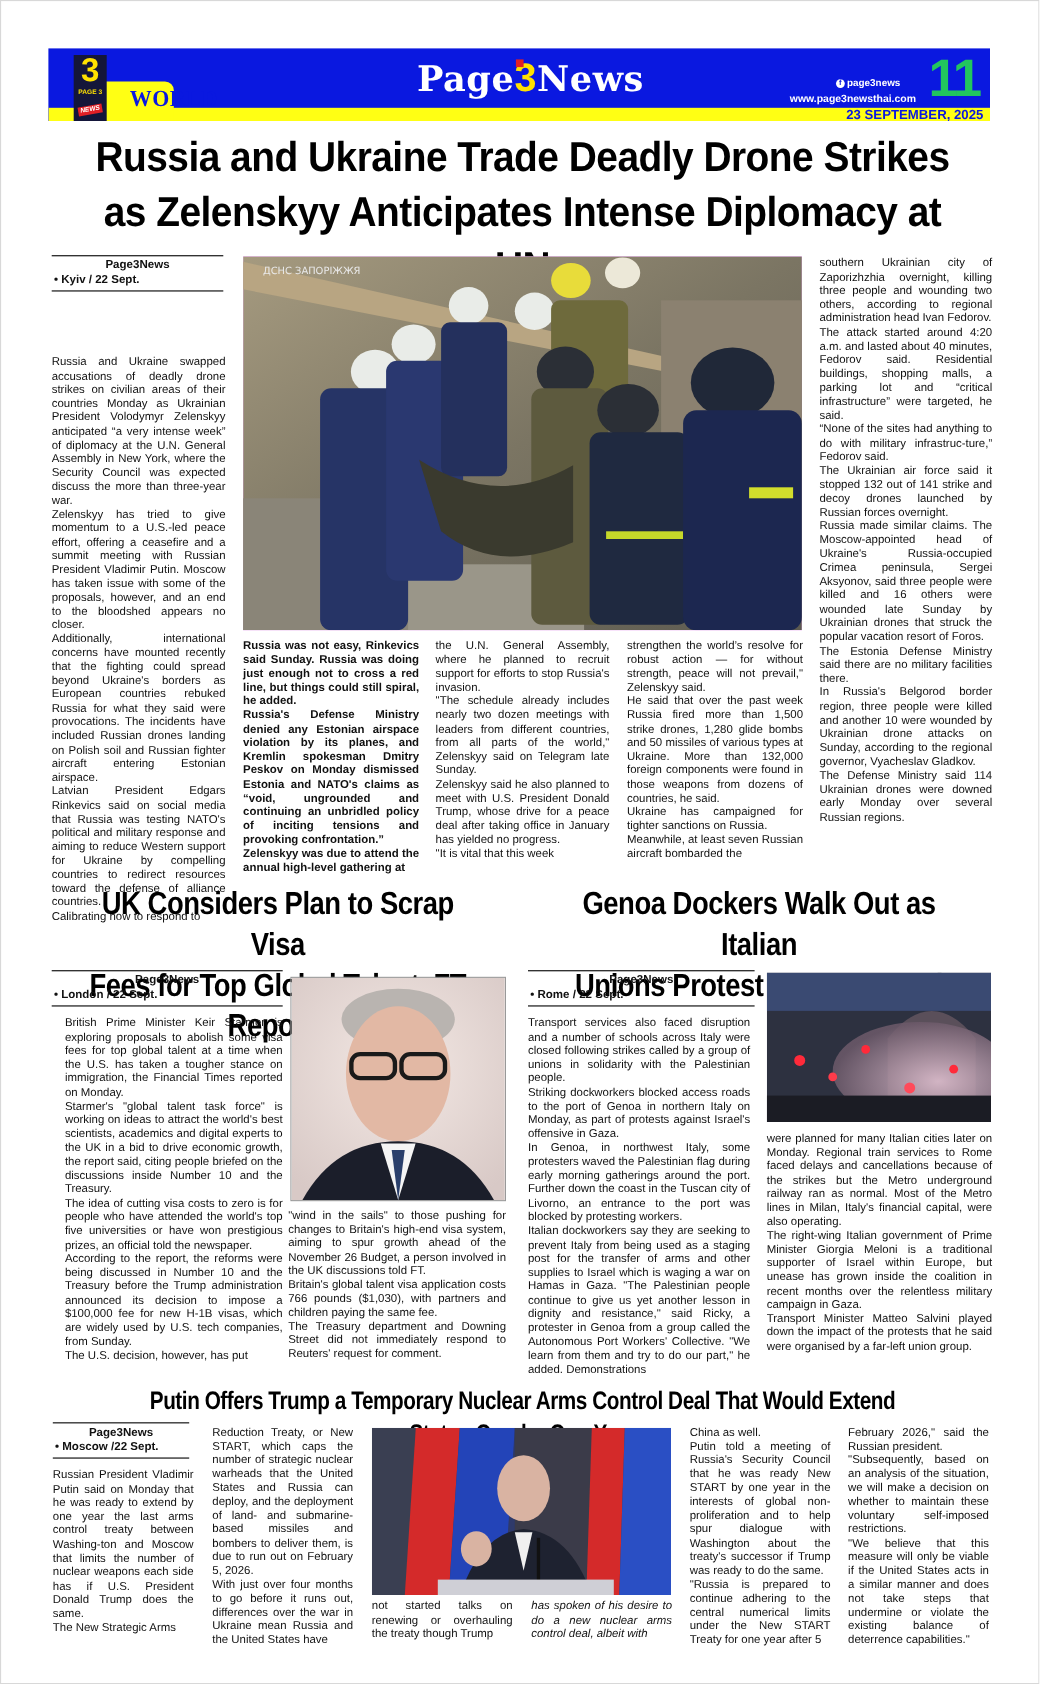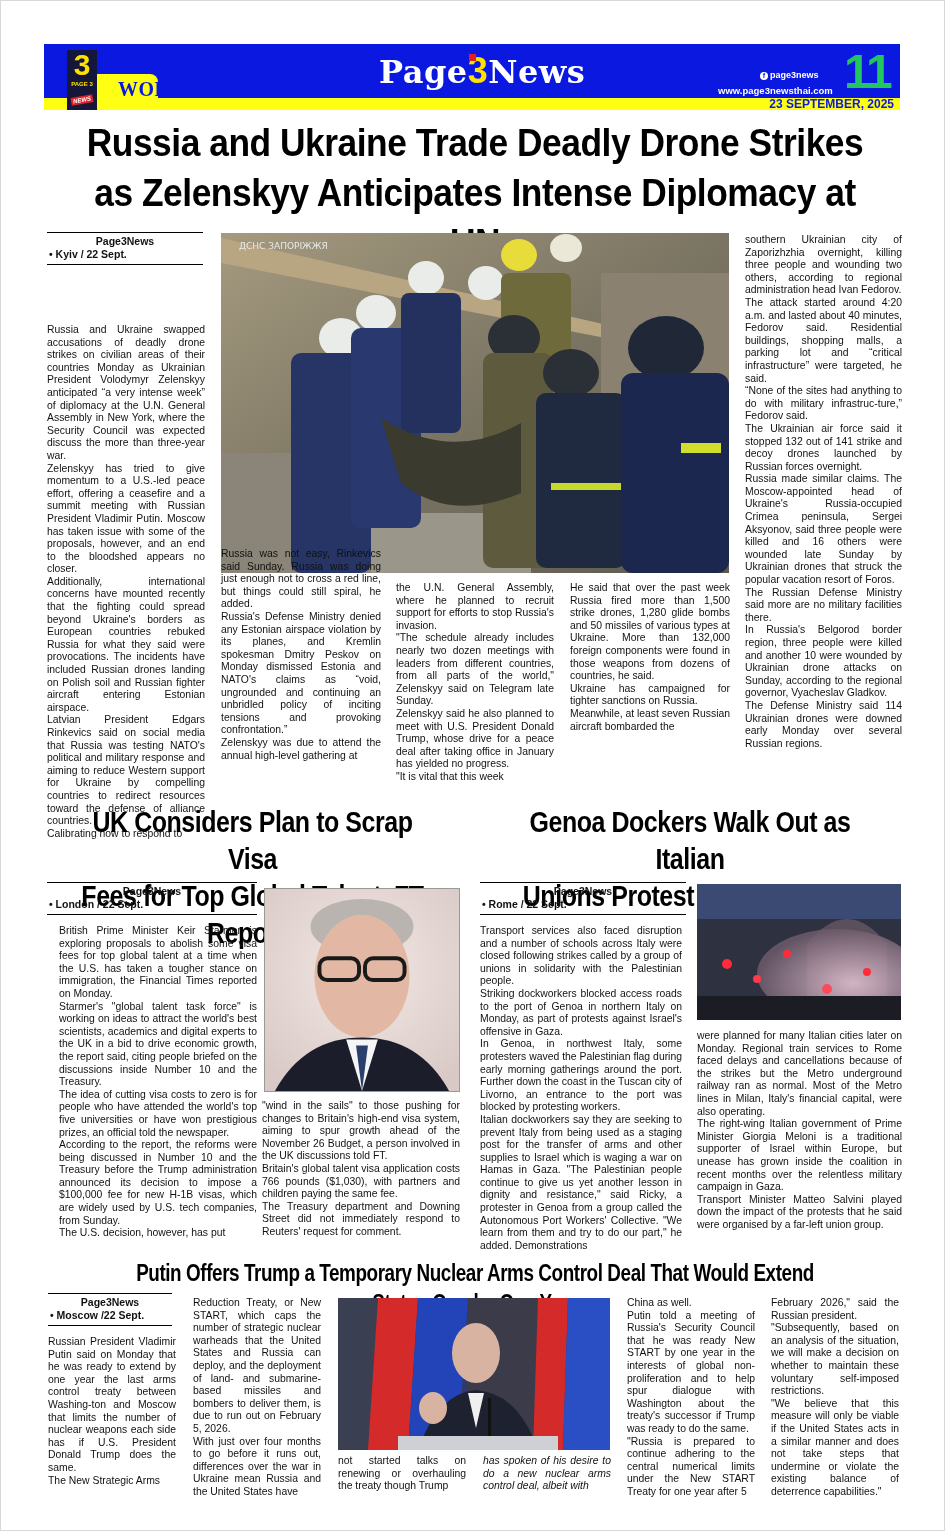--- a/index.html
+++ b/index.html
@@ -121,46 +121,47 @@
     <rect x="315" y="160" width="90" height="175" rx="10" fill="#1f2940"></rect>
     <rect x="330" y="250" width="70" height="7" fill="#c6d82a"></rect>
     <ellipse cx="445" cy="115" rx="38" ry="32" fill="#202838"></ellipse>
     <rect x="400" y="140" width="108" height="200" rx="12" fill="#1c2750"></rect>
     <rect x="460" y="210" width="40" height="10" fill="#d2de2c"></rect>
     <path d="M160 185 Q 230 230 300 190 L 300 260 Q 230 290 180 250 Z" fill="#3a3a2e"></path>
     <text x="18" y="16" fill="#e8e8e8" font-size="9" font-family="DejaVu Sans, sans-serif">ДСНС ЗАПОРІЖЖЯ</text>
   </svg>
 </div>
 
-<div class="col" style="left:221px; top:548px; width:160px;">
+<div class="col" style="left:221px; top:582px; width:160px;font-weight:bold;">
   <p>Russia was not easy, Rinkevics said Sunday. Russia was doing just enough not to cross a red line, but things could still spiral, he added.</p>
   <p>Russia's Defense Ministry denied any Estonian airspace violation by its planes, and Kremlin spokesman Dmitry Peskov on Monday dismissed Estonia and NATO's claims as “void, ungrounded and continuing an unbridled policy of inciting tensions and provoking confrontation.”</p>
   <p>Zelenskyy was due to attend the annual high-level gathering at</p>
 </div>
 
 <div class="col" style="left:396px; top:582px; width:158px;">
   <p>the U.N. General Assembly, where he planned to recruit support for efforts to stop Russia's invasion.</p>
   <p>"The schedule already includes nearly two dozen meetings with leaders from different countries, from all parts of the world," Zelenskyy said on Telegram late Sunday.</p>
   <p>Zelenskyy said he also planned to meet with U.S. President Donald Trump, whose drive for a peace deal after taking office in January has yielded no progress.</p>
   <p>"It is vital that this week</p>
 </div>
 
 <div class="col" style="left:570px; top:582px; width:160px;">
+  <p>strengthen the world’s resolve for robust action — for without strength, peace will not prevail," Zelenskyy said.</p>
   <p>He said that over the past week Russia fired more than 1,500 strike drones, 1,280 glide bombs and 50 missiles of various types at Ukraine. More than 132,000 foreign components were found in those weapons from dozens of countries, he said.</p>
   <p>Ukraine has campaigned for tighter sanctions on Russia.</p>
   <p>Meanwhile, at least seven Russian aircraft bombarded the</p>
 </div>
 
 <div class="col" style="left:745px; top:234px; width:157px;">
   <p>southern Ukrainian city of Zaporizhzhia overnight, killing three people and wounding two others, according to regional administration head Ivan Fedorov.</p>
   <p>The attack started around 4:20 a.m. and lasted about 40 minutes, Fedorov said. Residential buildings, shopping malls, a parking lot and “critical infrastructure” were targeted, he said.</p>
   <p>“None of the sites had anything to do with military infrastruc-ture,” Fedorov said.</p>
   <p>The Ukrainian air force said it stopped 132 out of 141 strike and decoy drones launched by Russian forces overnight.</p>
   <p>Russia made similar claims. The Moscow-appointed head of Ukraine's Russia-occupied Crimea peninsula, Sergei Aksyonov, said three people were killed and 16 others were wounded late Sunday by Ukrainian drones that struck the popular vacation resort of Foros.</p>
-  <p>The Russian Defense Ministry said more are no military facilities there.</p>
+  <p>The Estonia Defense Ministry said there are no military facilities there.</p>
   <p>In Russia's Belgorod border region, three people were killed and another 10 were wounded by Ukrainian drone attacks on Sunday, according to the regional governor, Vyacheslav Gladkov.</p>
   <p>The Defense Ministry said 114 Ukrainian drones were downed early Monday over several Russian regions.</p>
 </div>
 
 <div class="headline hl-uk">
   <div>UK Considers Plan to Scrap Visa</div>
   <div>Fees for Top Global Talent, FT Reports</div>
 </div>
 
 <div class="byline" style="left:47px; top:882px; width:210px;">

